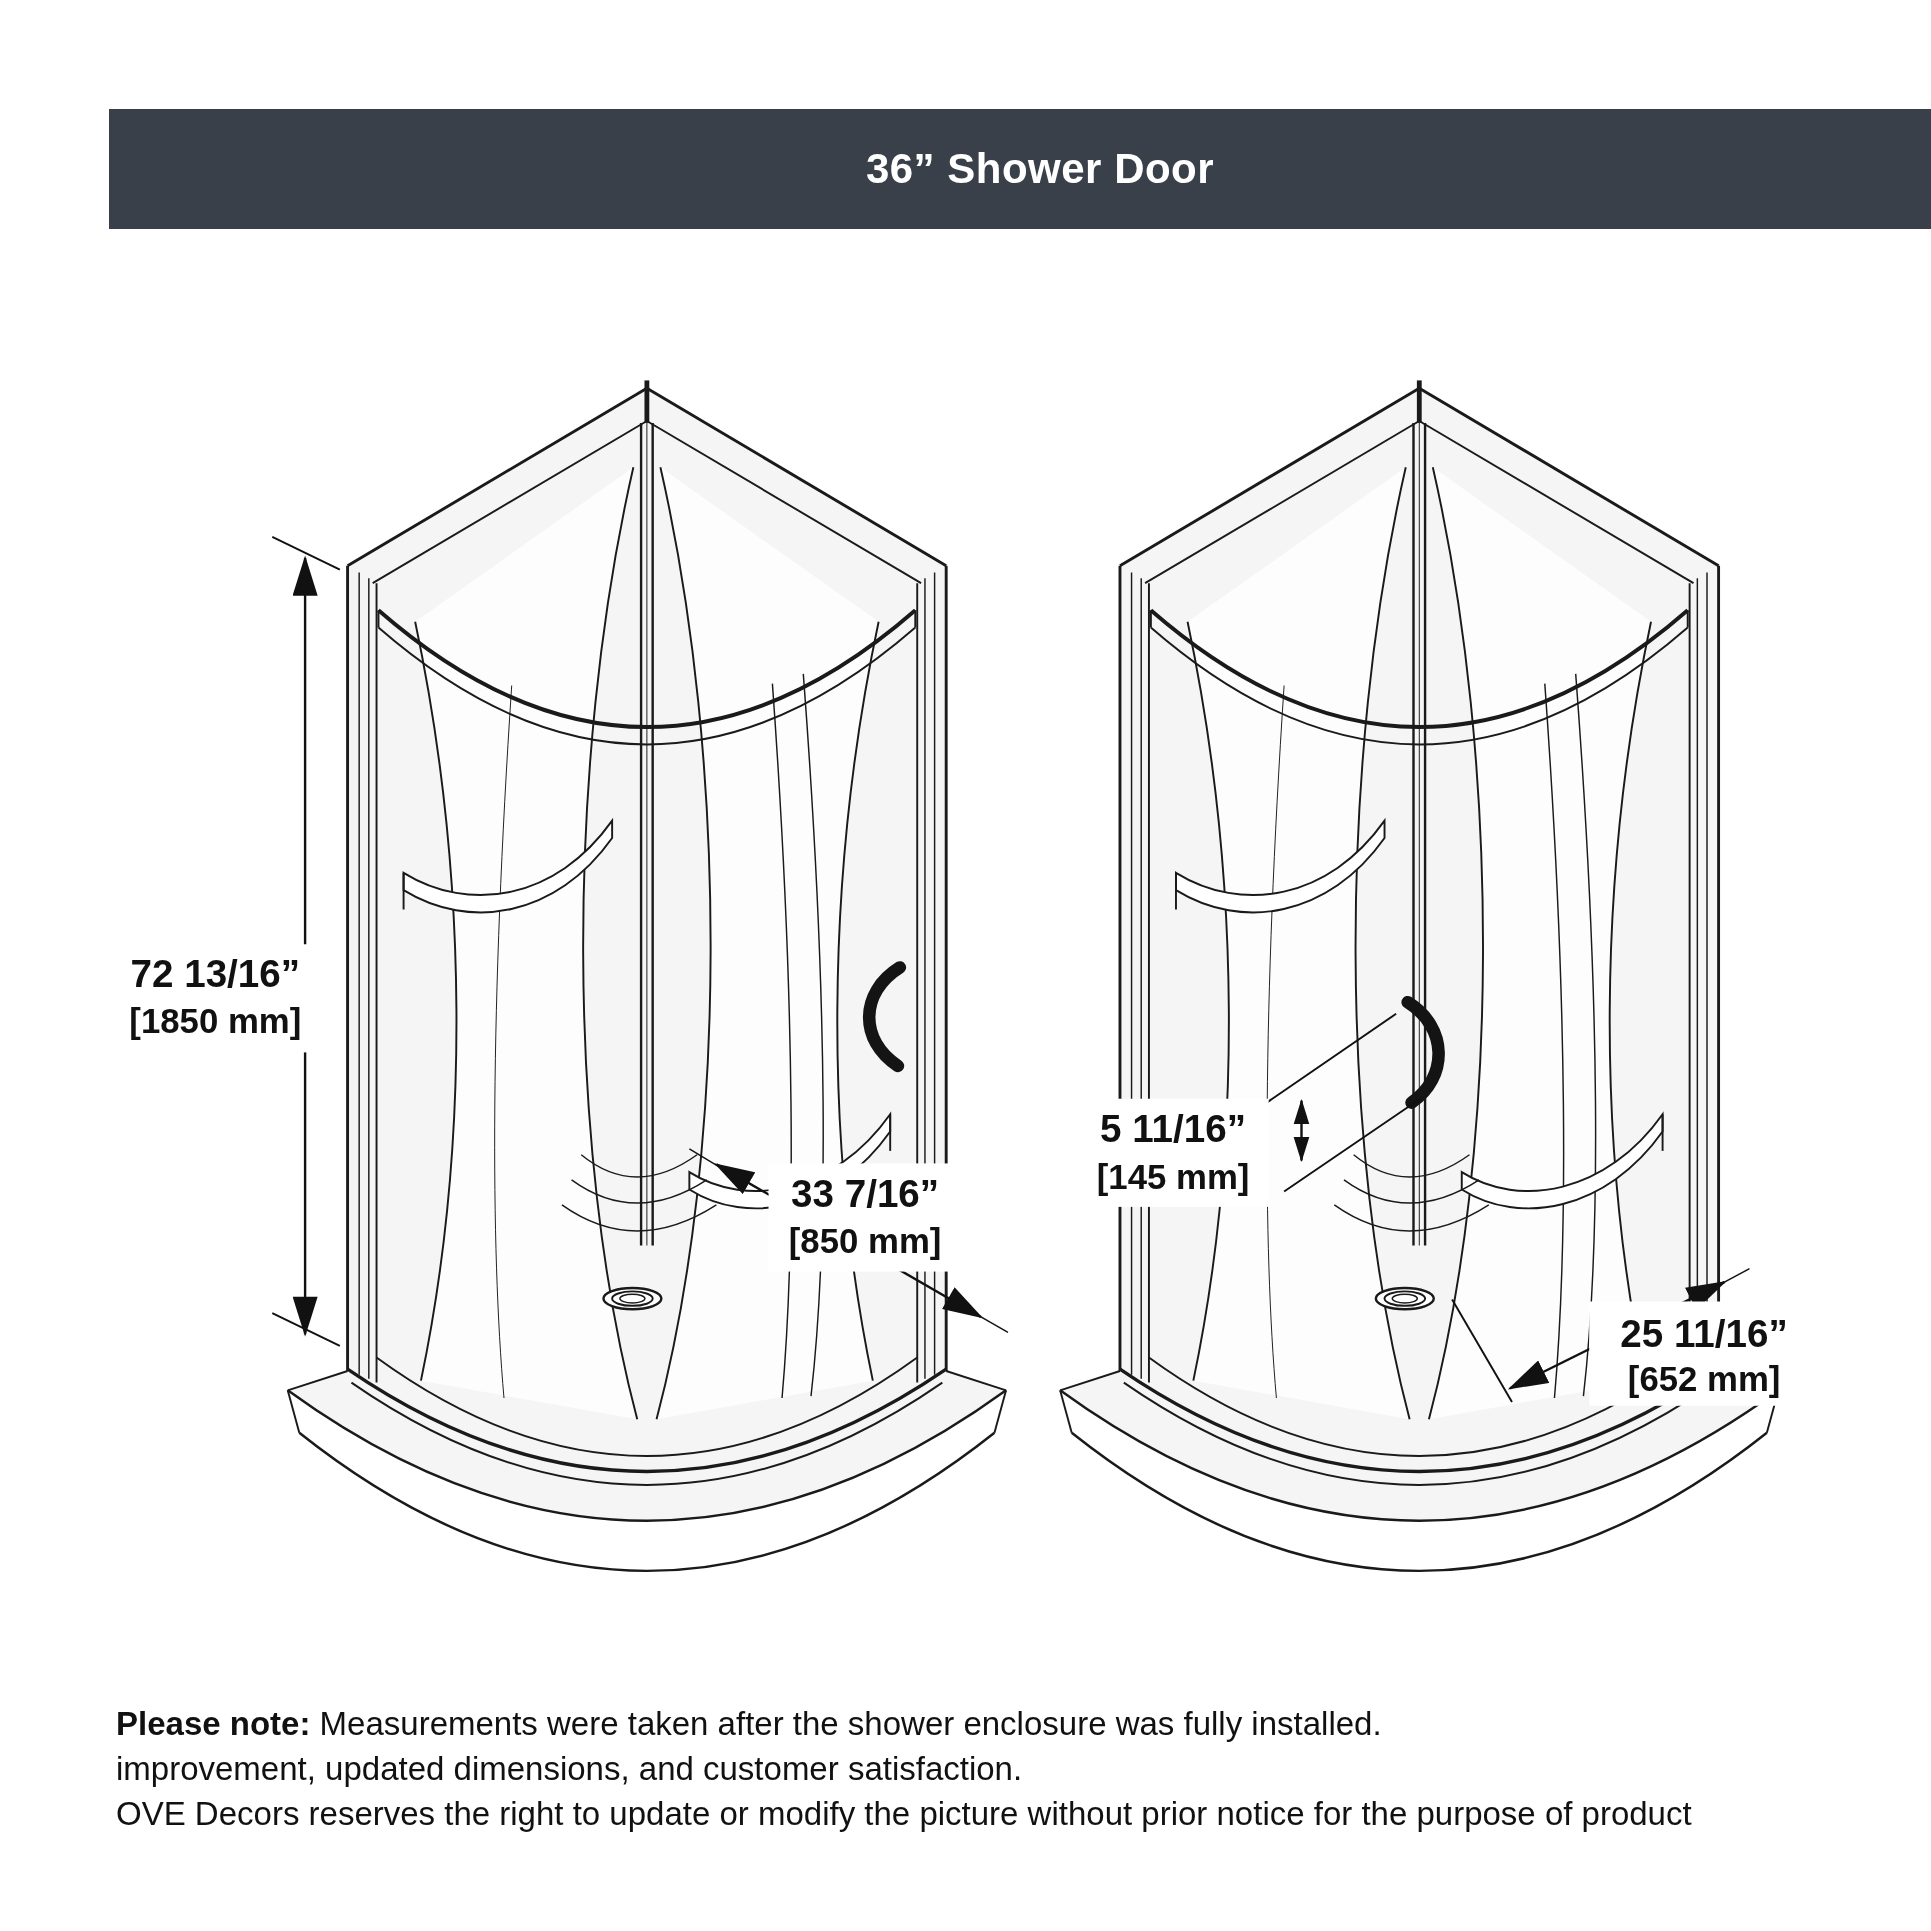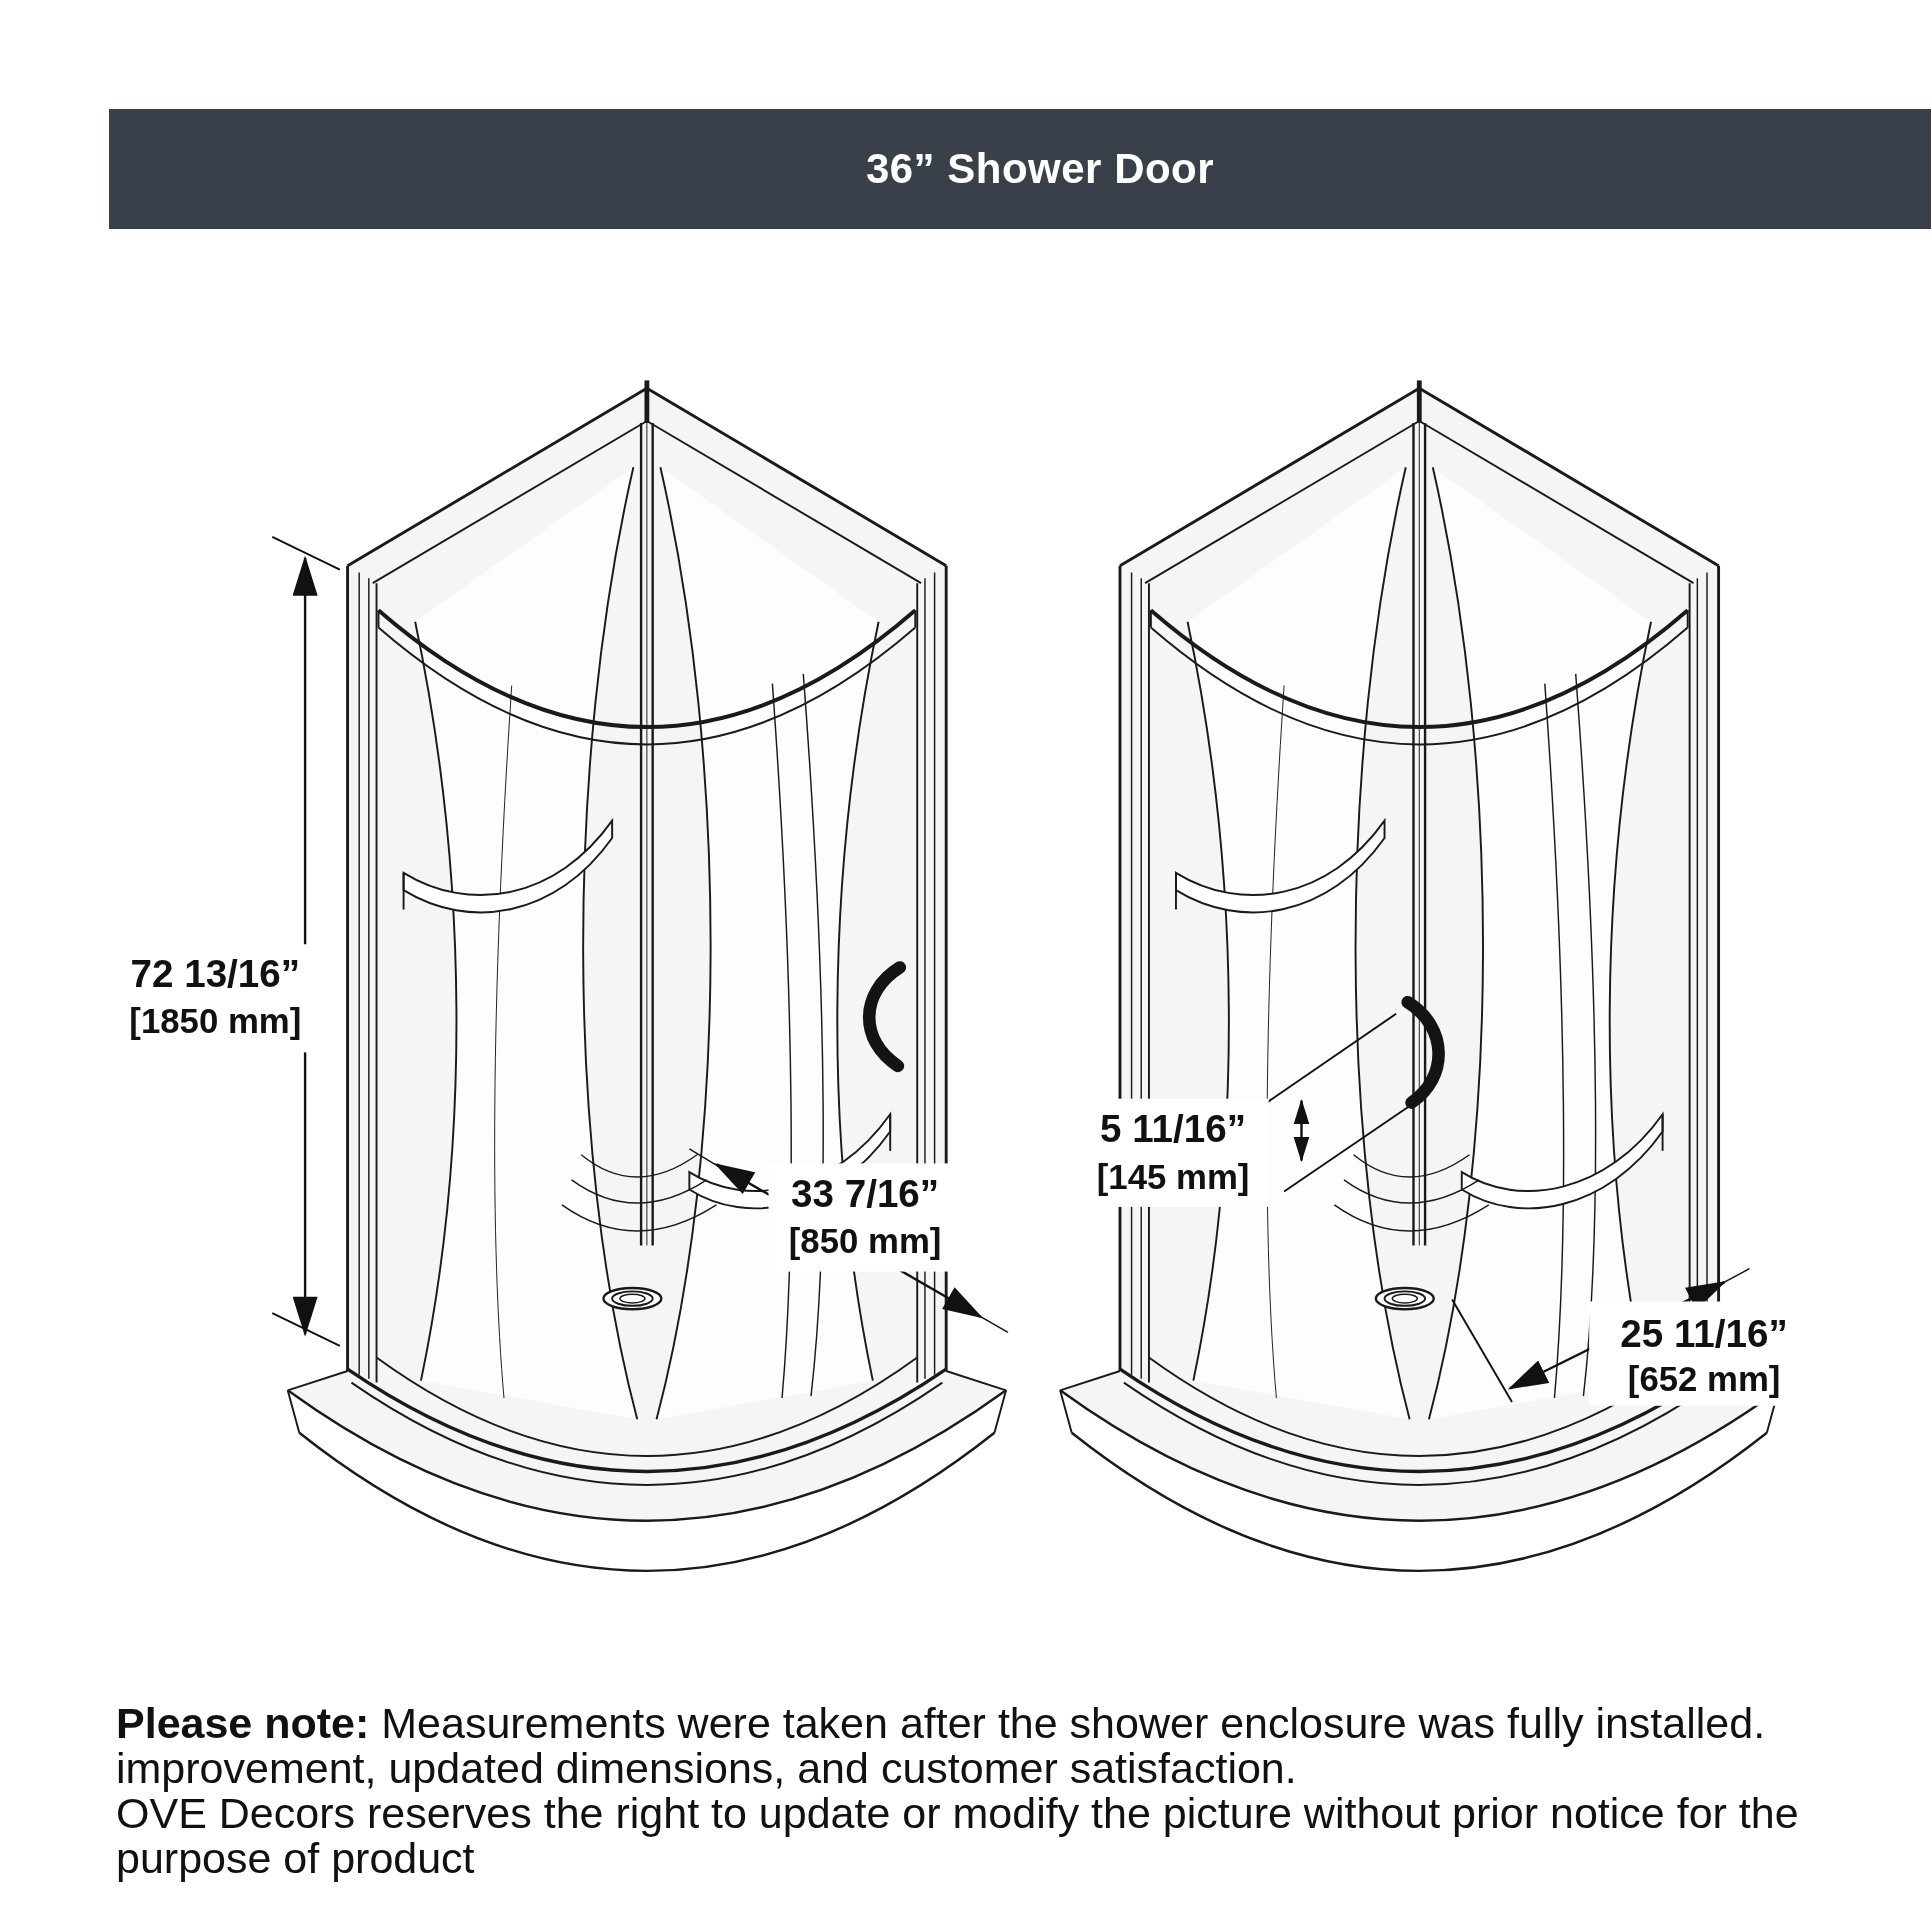--- a/index.html
+++ b/index.html
@@ -10,21 +10,21 @@
     background:#3a4049;display:flex;align-items:center;justify-content:center;
   }
   .header-bar .title{
     color:#ffffff;font-size:42px;font-weight:bold;letter-spacing:0.5px;
   }
 
   .diagram-svg{position:absolute;left:0;top:0;width:1931px;height:1931px;}
 
   .footer-note{
     position:absolute;left:116px;top:1701px;width:1719px;
-    font-size:43px;line-height:45px;color:#111111;
+    font-size:33px;line-height:45px;color:#111111;
   }
   .footer-note .b{font-weight:bold;}
 
   svg .frame{stroke:#1a1a1a;fill:none;}
   svg text.dim{font-family:"Liberation Sans",sans-serif;font-weight:bold;fill:#111111;text-anchor:middle;}
 </style>
 </head>
 <body>
 
 <div class="header-bar">

